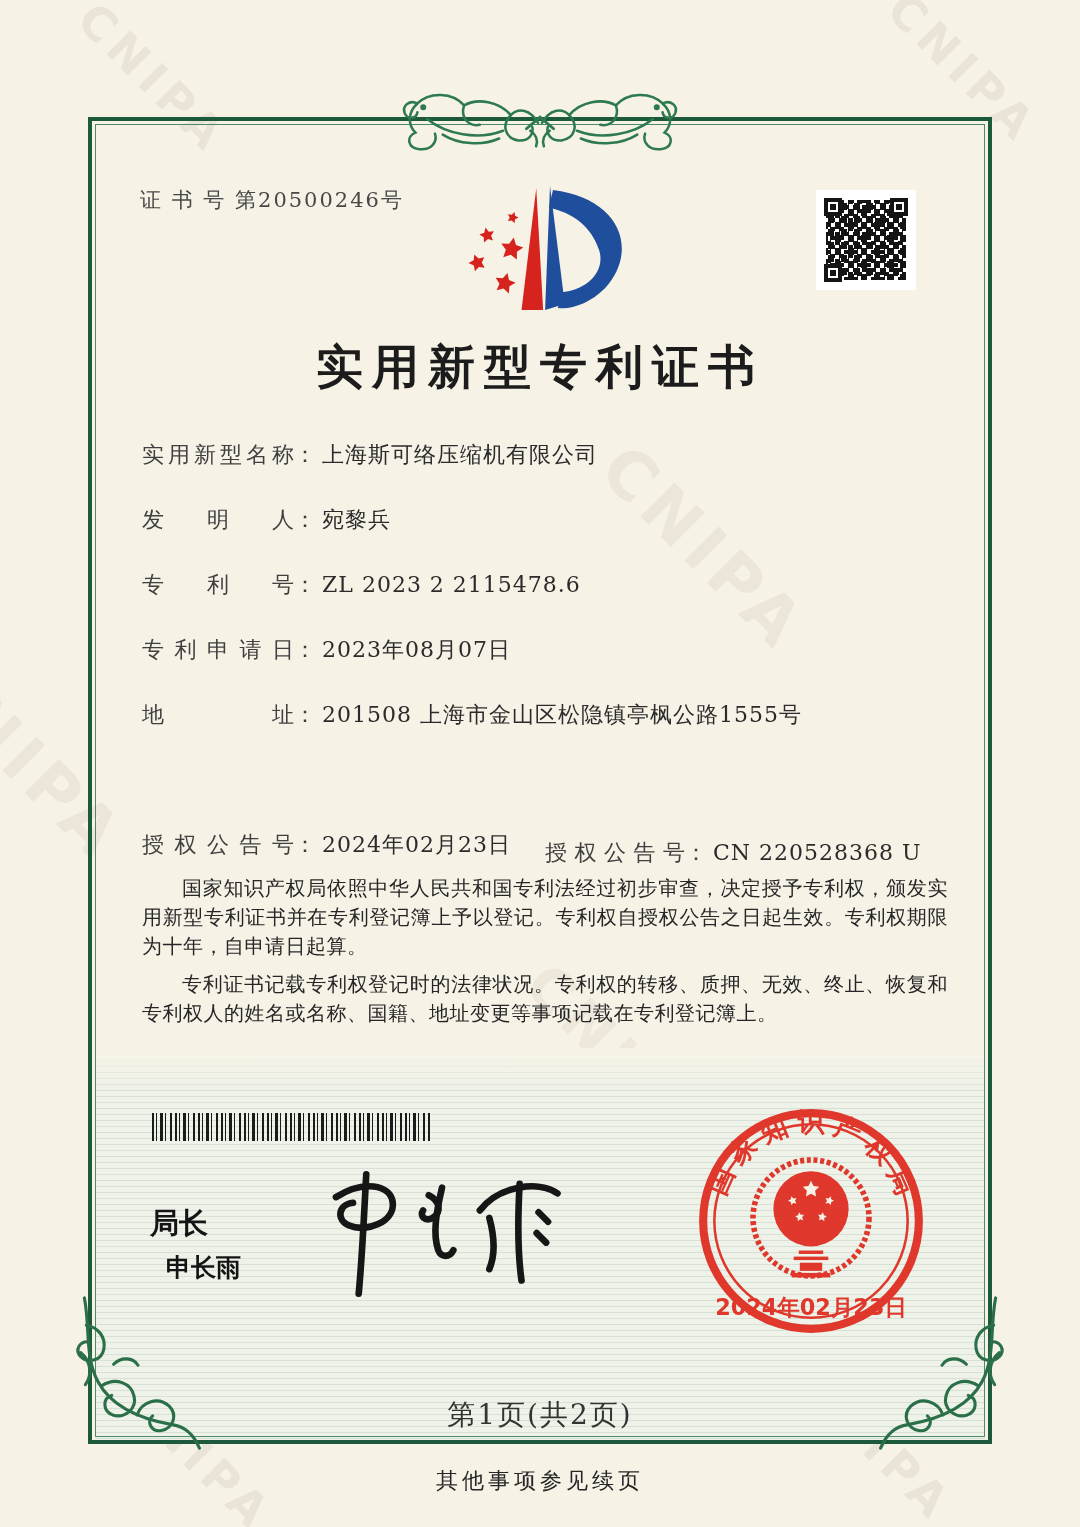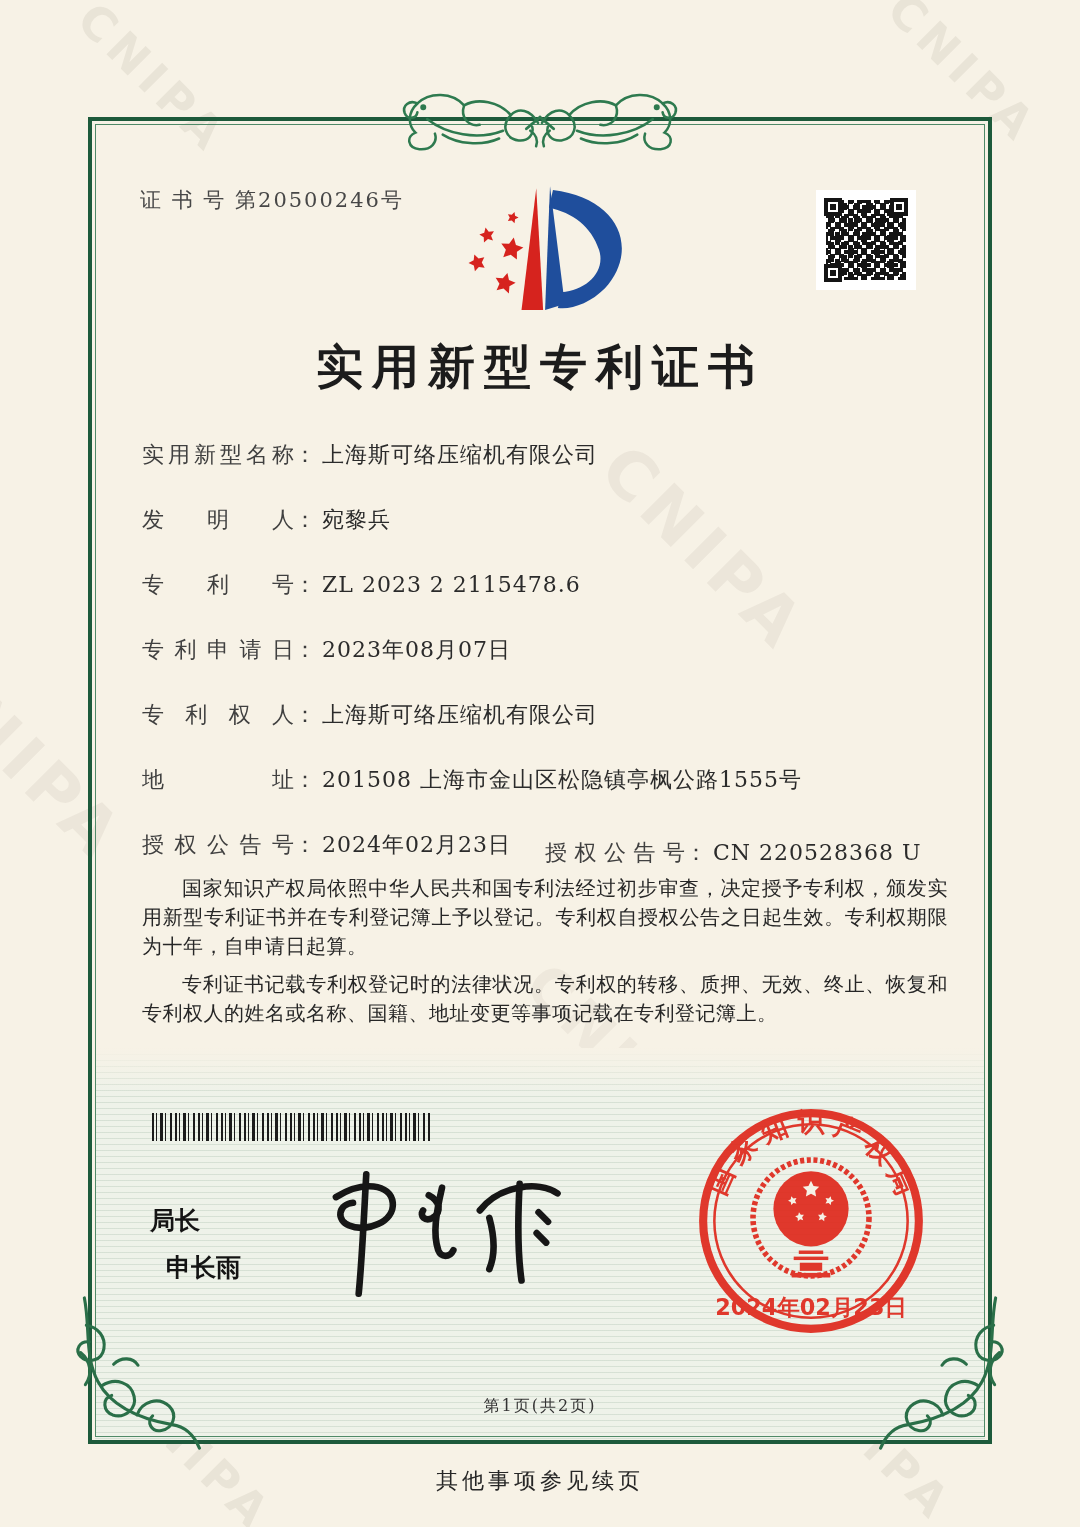--- a/index.html
+++ b/index.html
@@ -81,27 +81,27 @@
   
   .barcode{
     position:absolute; left:152px; top:1113px; width:280px; height:28px; z-index:4;
     background:repeating-linear-gradient(90deg,
       #1b1b1b 0 2px, rgba(0,0,0,0) 2px 4px,
       #1b1b1b 4px 5px, rgba(0,0,0,0) 5px 8px,
       #1b1b1b 8px 11px, rgba(0,0,0,0) 11px 13px,
       #1b1b1b 13px 14px, rgba(0,0,0,0) 14px 18px,
       #1b1b1b 18px 20px, rgba(0,0,0,0) 20px 23px);
   }
-  .role{position:absolute; left:150px; top:1204px; font-family:"DejaVu Sans",sans-serif; font-size:25px; font-weight:600; color:#141414; z-index:4;}
+  .role{position:absolute; left:150px; top:1204px; font-family:"DejaVu Sans",sans-serif; font-size:29px; font-weight:600; color:#141414; z-index:4;}
   .signer{position:absolute; left:150px; top:1251px; font-family:"DejaVu Sans",sans-serif; font-size:25px; font-weight:600; color:#141414; z-index:4;margin-left:16px;}
   .sig{position:absolute; left:300px; top:1166px; width:284px; height:138px; z-index:4;}
   .seal{position:absolute; left:694px; top:1104px; width:234px; height:234px; z-index:5; opacity:0.93;}
   .page-info{
     position:absolute; left:0; top:1396px; width:100%; text-align:center;
-    font-size:16px; color:#333; z-index:4; letter-spacing:2px;
+    font-size:28px; color:#333; z-index:4; letter-spacing:2px;
   }
   .footer-note{
     position:absolute; left:0; top:1466px; width:100%; text-align:center;
     font-size:22px; color:#262626; z-index:4; letter-spacing:4px;
   }
 </style>
 </head>
 <body>
 
 <div class="page">
@@ -201,23 +201,20 @@
     <div class="frow">
       <span class="lab">发明人</span><span class="colon">：</span><span class="val">宛黎兵</span>
     </div>
     <div class="frow">
       <span class="lab">专利号</span><span class="colon">：</span><span class="val">ZL 2023 2 2115478.6</span>
     </div>
     <div class="frow">
       <span class="lab">专利申请日</span><span class="colon">：</span><span class="val">2023年08月07日</span>
     </div>
     <div class="frow">
-      <span class="lab">专利权人</span><span class="colon">：</span><span class="val">上海斯可络压缩机有限公司</span>
-    </div>
-    <div class="frow">
       <span class="lab">地址</span><span class="colon">：</span><span class="val">201508 上海市金山区松隐镇亭枫公路1555号</span>
     </div>
   </div>
 
   <div class="grant-row">
     <span>
       <span class="lab">授权公告号</span><span class="colon">：</span><span class="val">2024年02月23日</span>
     </span>
     <span class="grant-no">
       <span class="lab">授权公告号</span><span class="colon">：</span><span class="val">CN 220528368 U</span>

